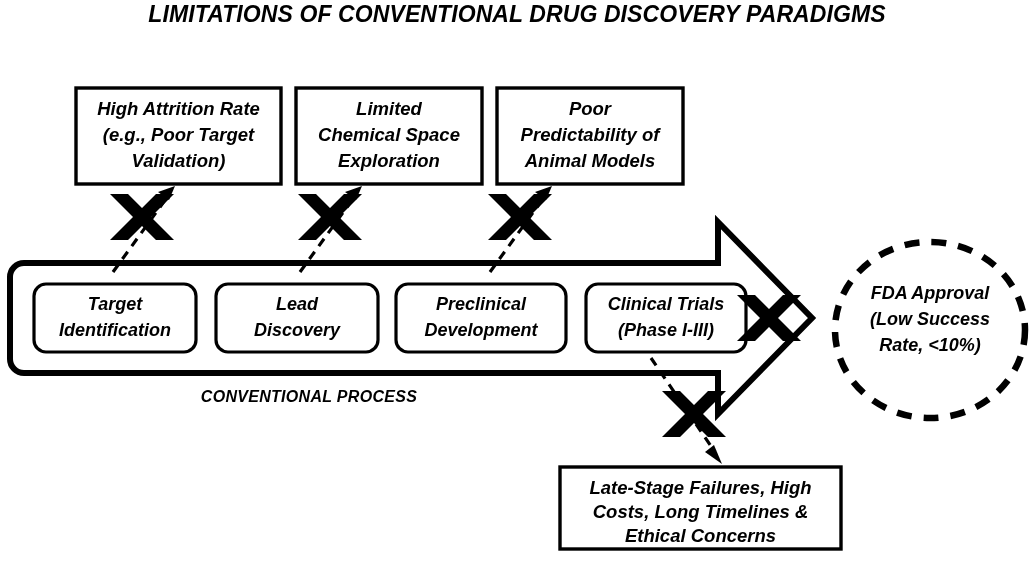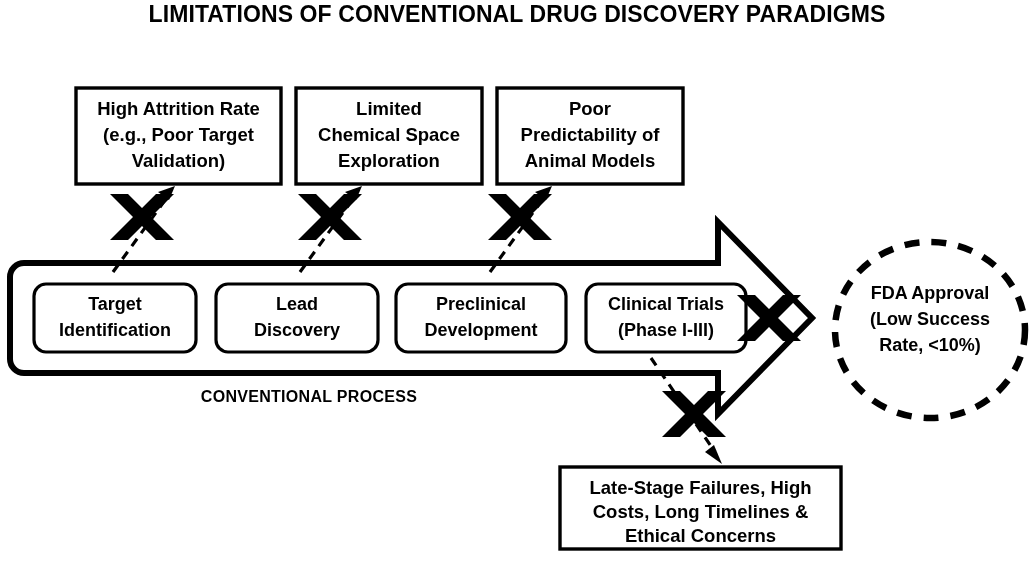--- a/index.html
+++ b/index.html
@@ -11,20 +11,21 @@
     width: 1034px;
     height: 564px;
     font-family: "Liberation Sans", sans-serif;
     overflow: hidden;
     position: relative;
   }
   #diagram-root {
     position: relative;
     width: 1034px;
     height: 564px;
+    font-style: italic;
   }
   svg.diagram {
     display: block;
     width: 1034px;
     height: 564px;
   }
   .txt {
     font-family: "Liberation Sans", sans-serif;
     font-weight: bold;
     fill: #000000;

